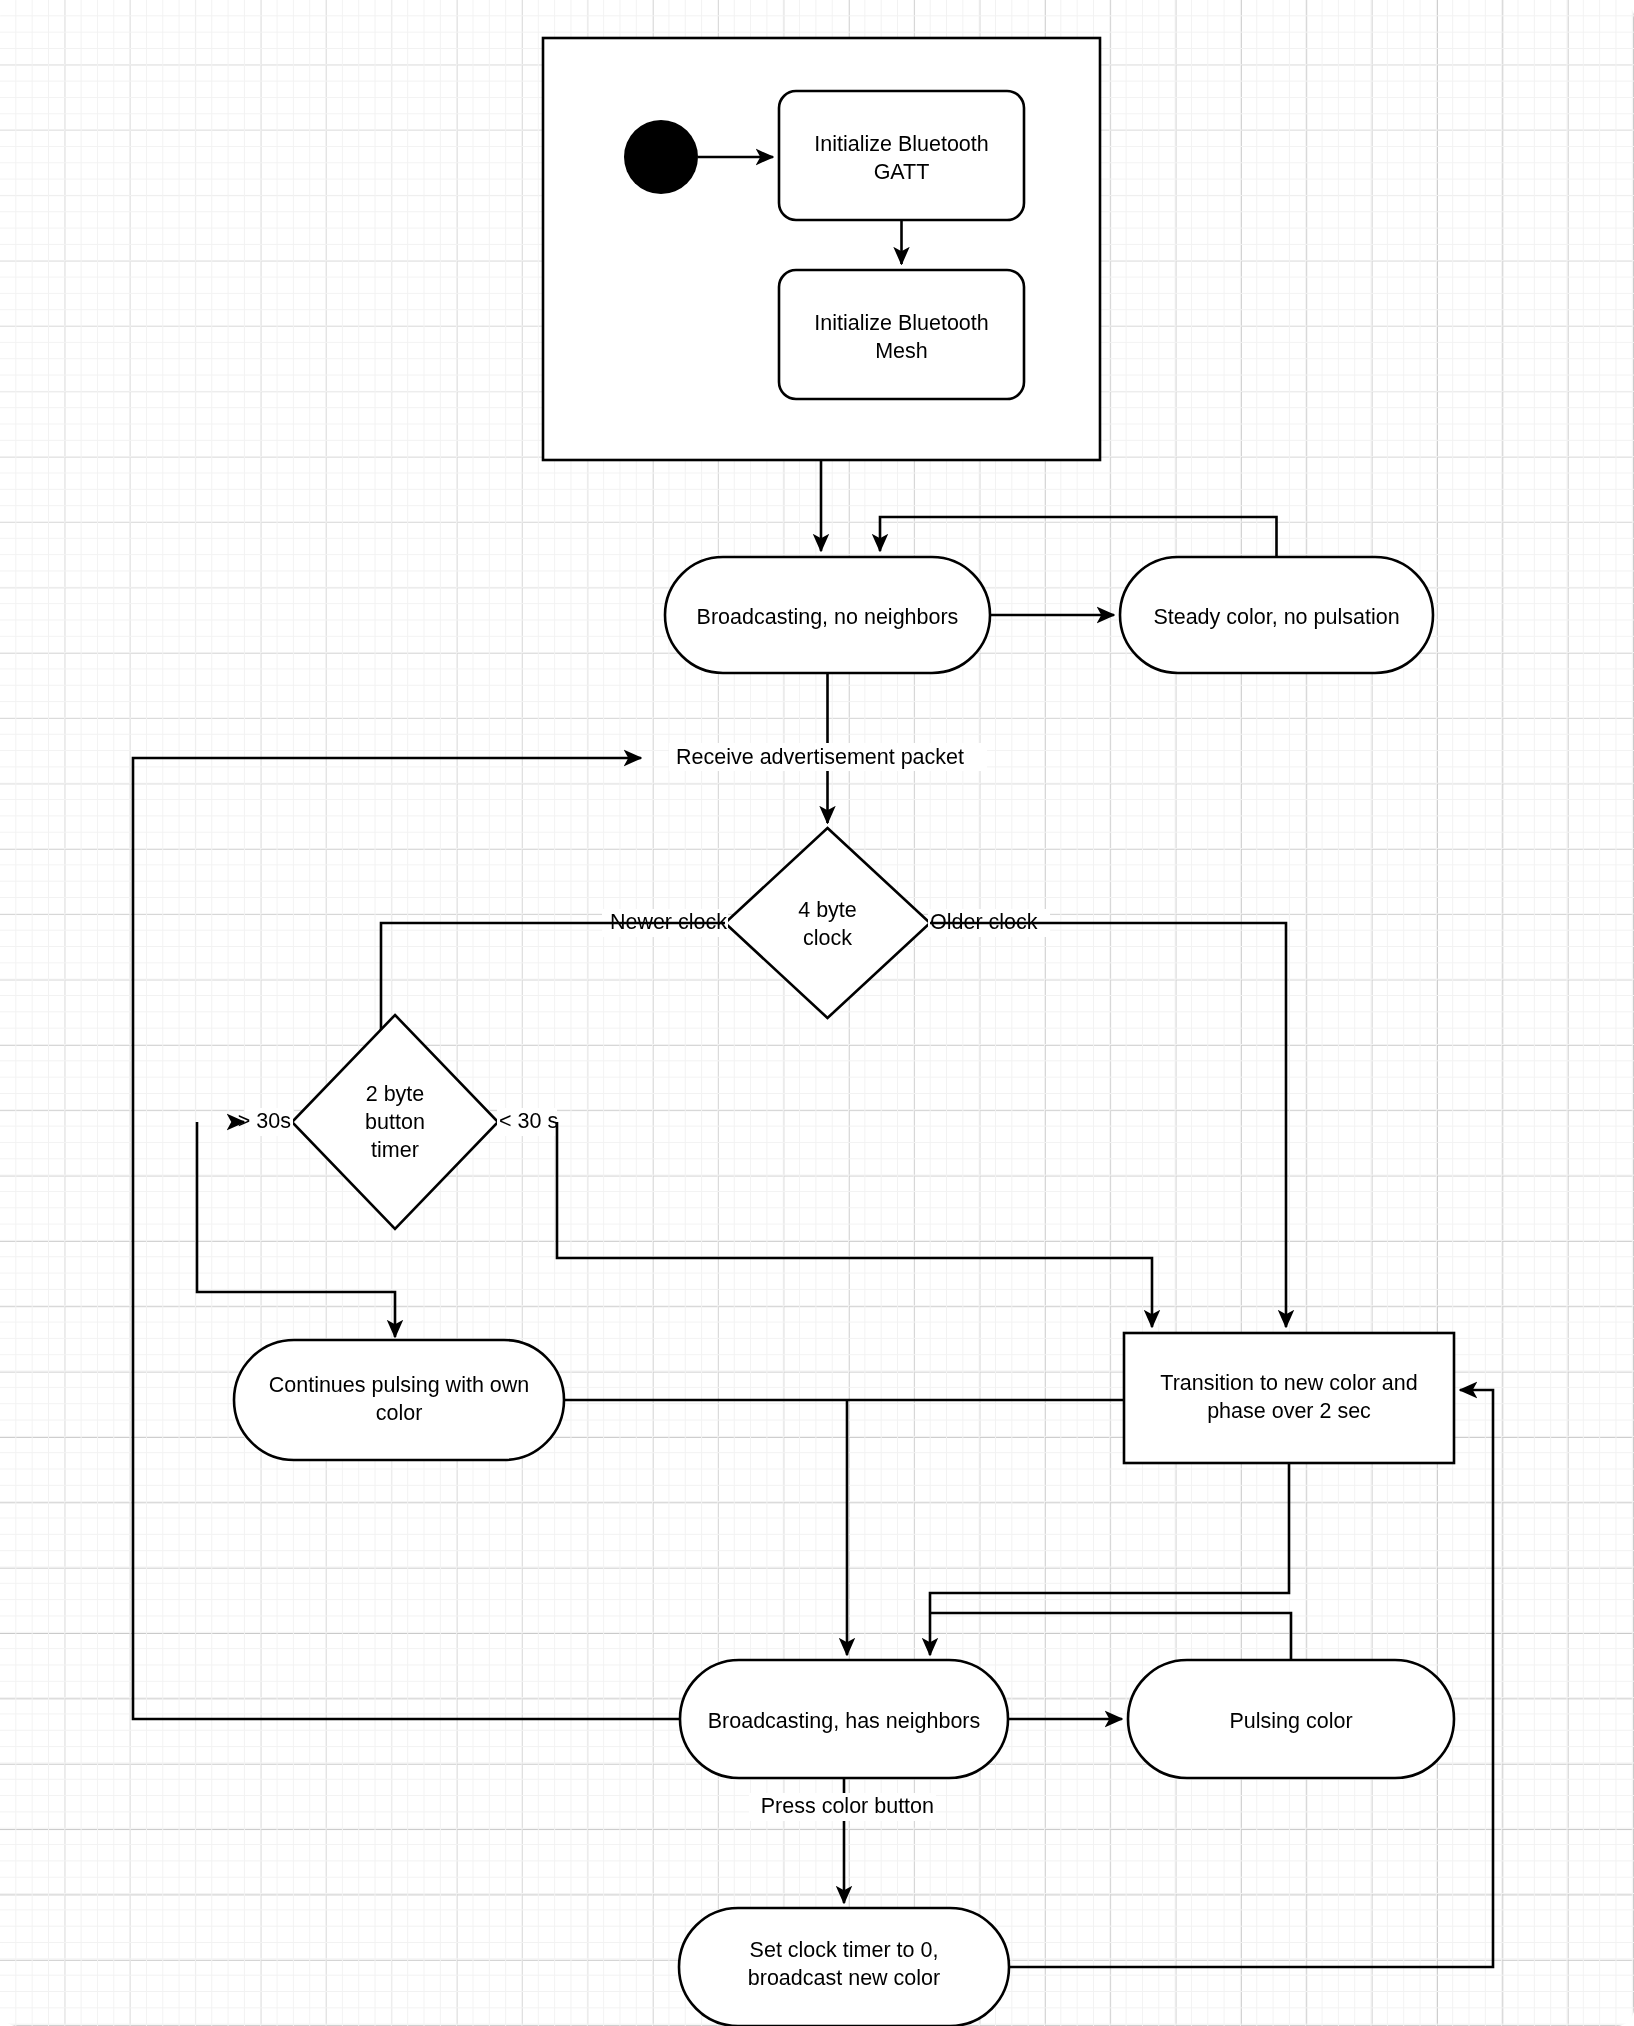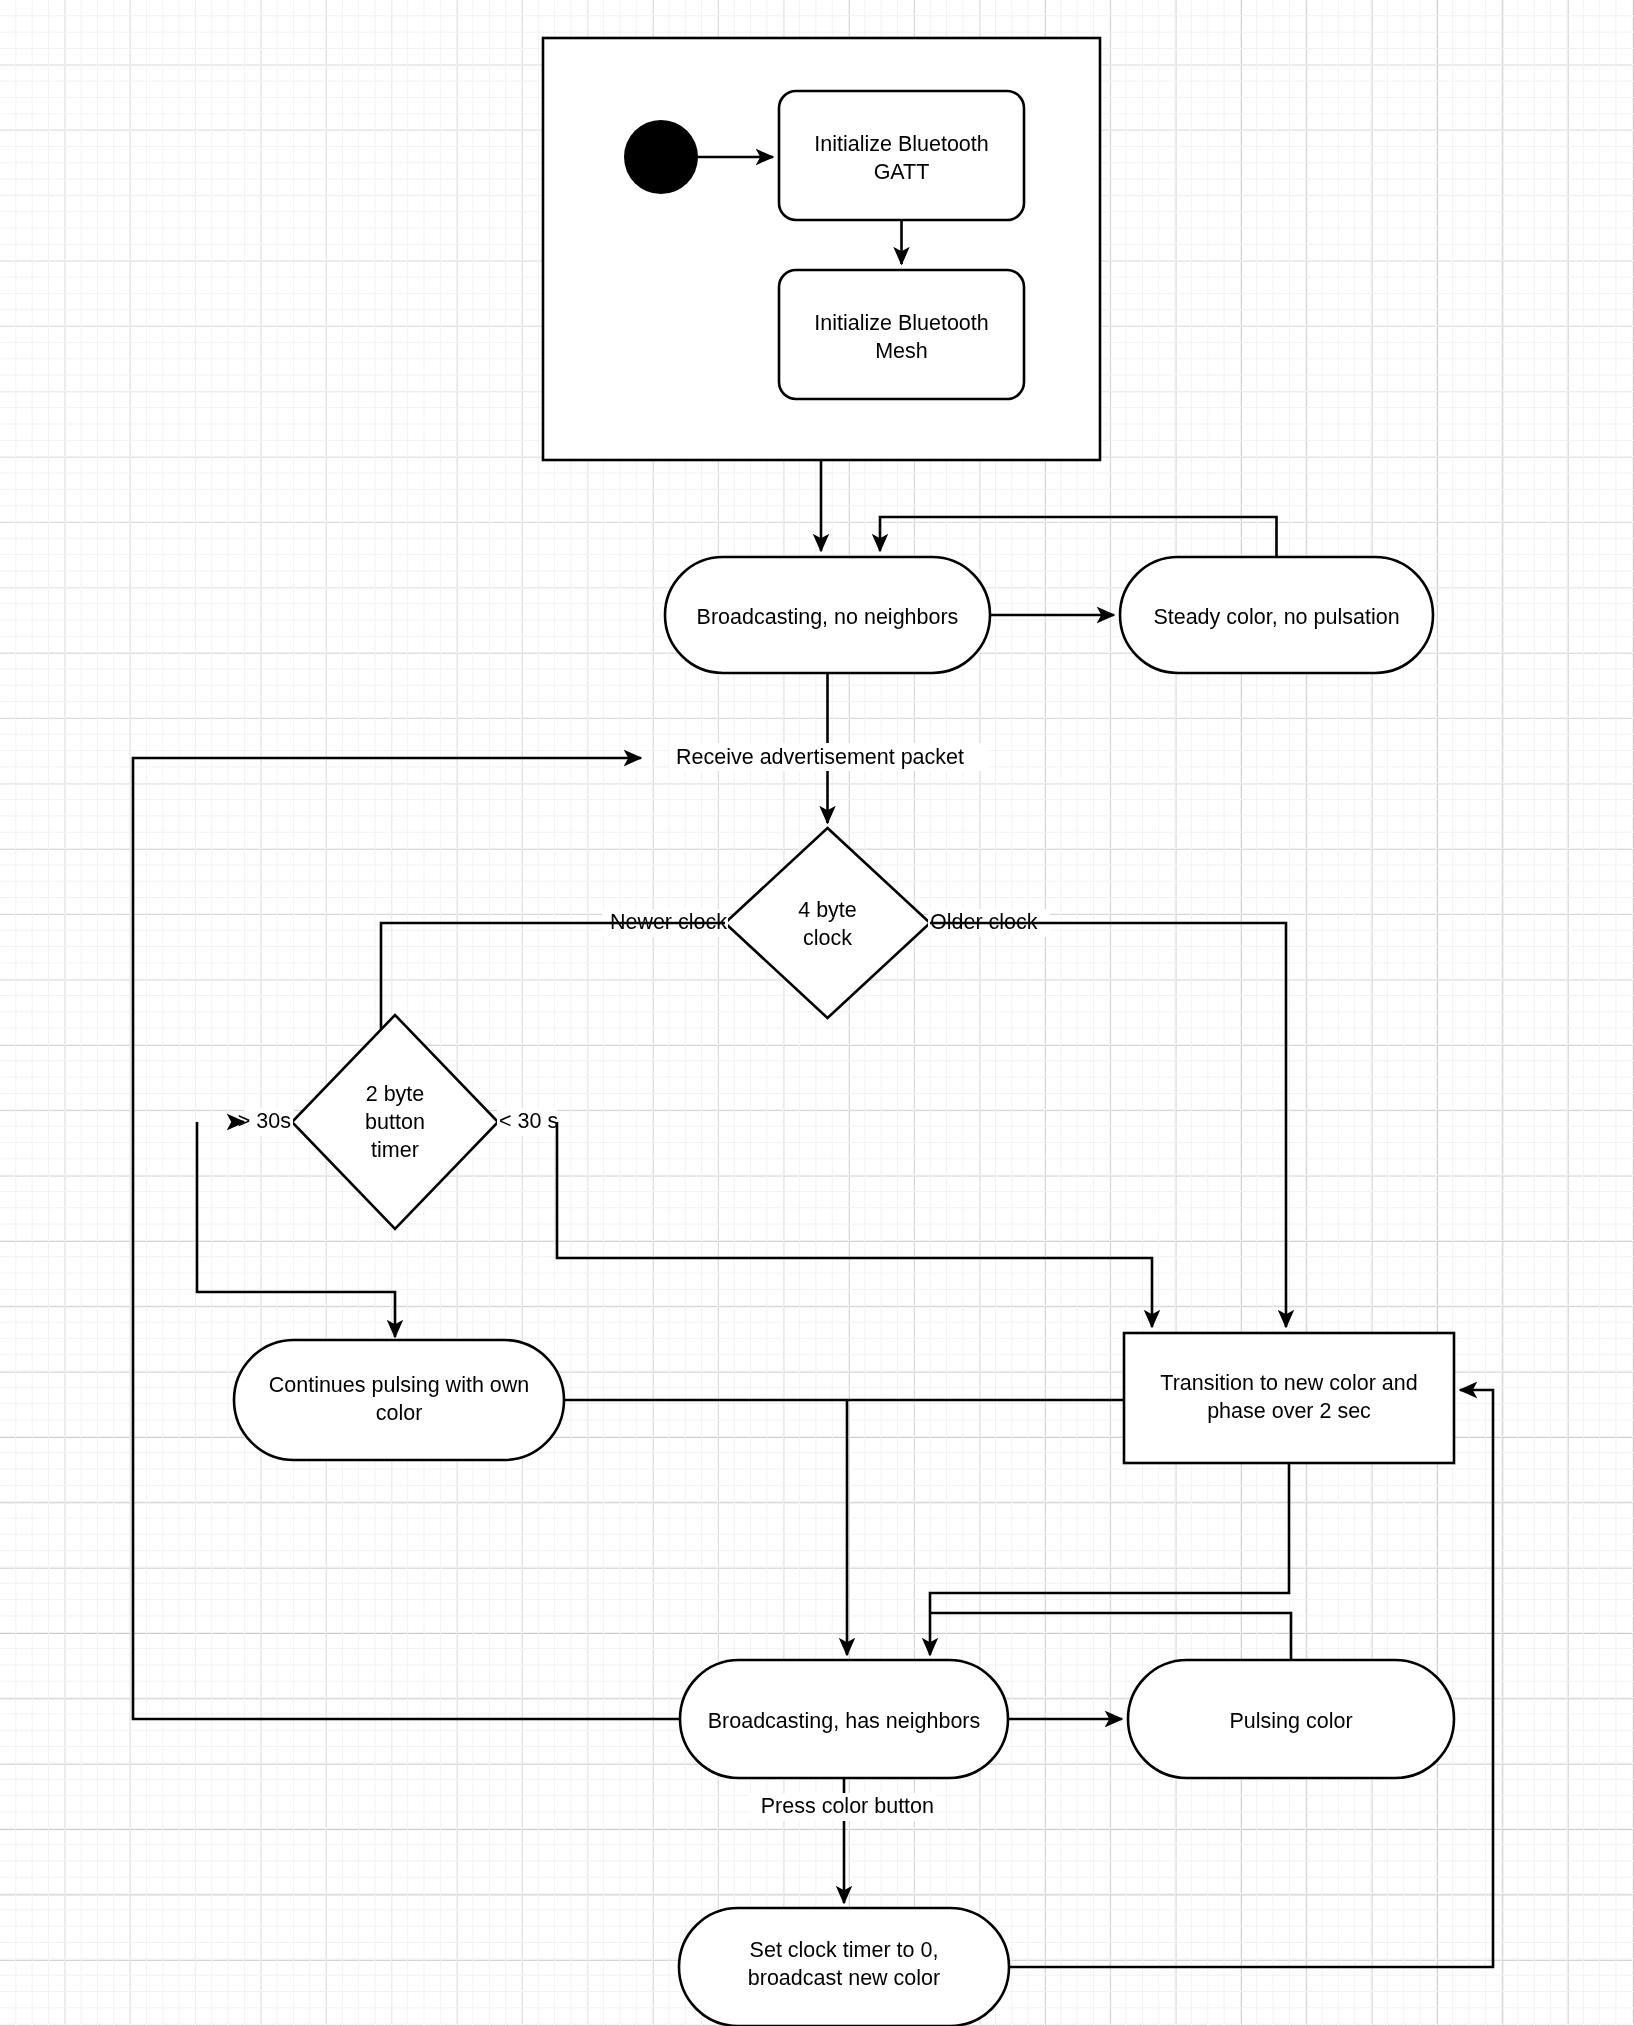--- a/index.html
+++ b/index.html
@@ -19,20 +19,21 @@
       linear-gradient(to right, #c9c9c9 1px, transparent 1px),
       linear-gradient(to bottom, #c9c9c9 1px, transparent 1px);
     background-size:
       16.34px 16.34px,
       16.34px 16.34px,
       65.36px 65.36px,
       65.36px 65.36px;
     background-position: -1px -1px, -1px -1px, -1px -1px, -1px -1px;
     font-family: "Liberation Sans", sans-serif;
     overflow: hidden;
+    border-radius: 18px;
   }
   svg#diagram {
     position: absolute;
     left: 0;
     top: 0;
     width: 1634px;
     height: 2026px;
   }
   .shape-fill { fill: #ffffff; }
   .shape-stroke { stroke: #000000; stroke-width: 2.6; fill: none; }

